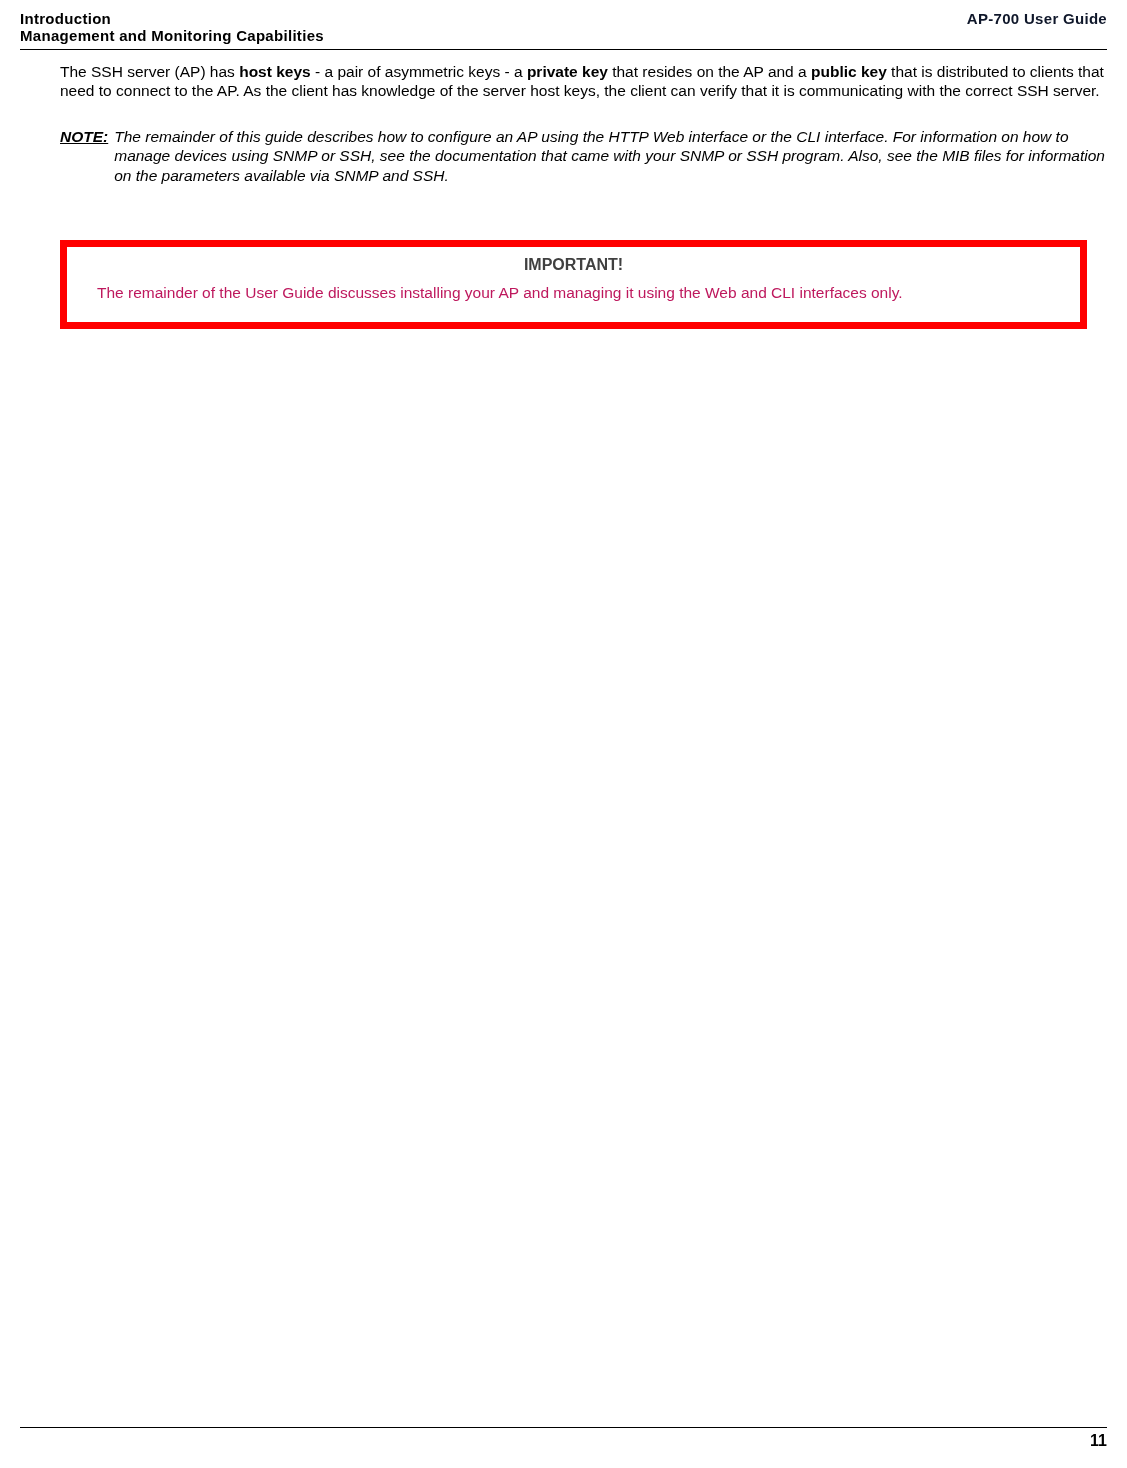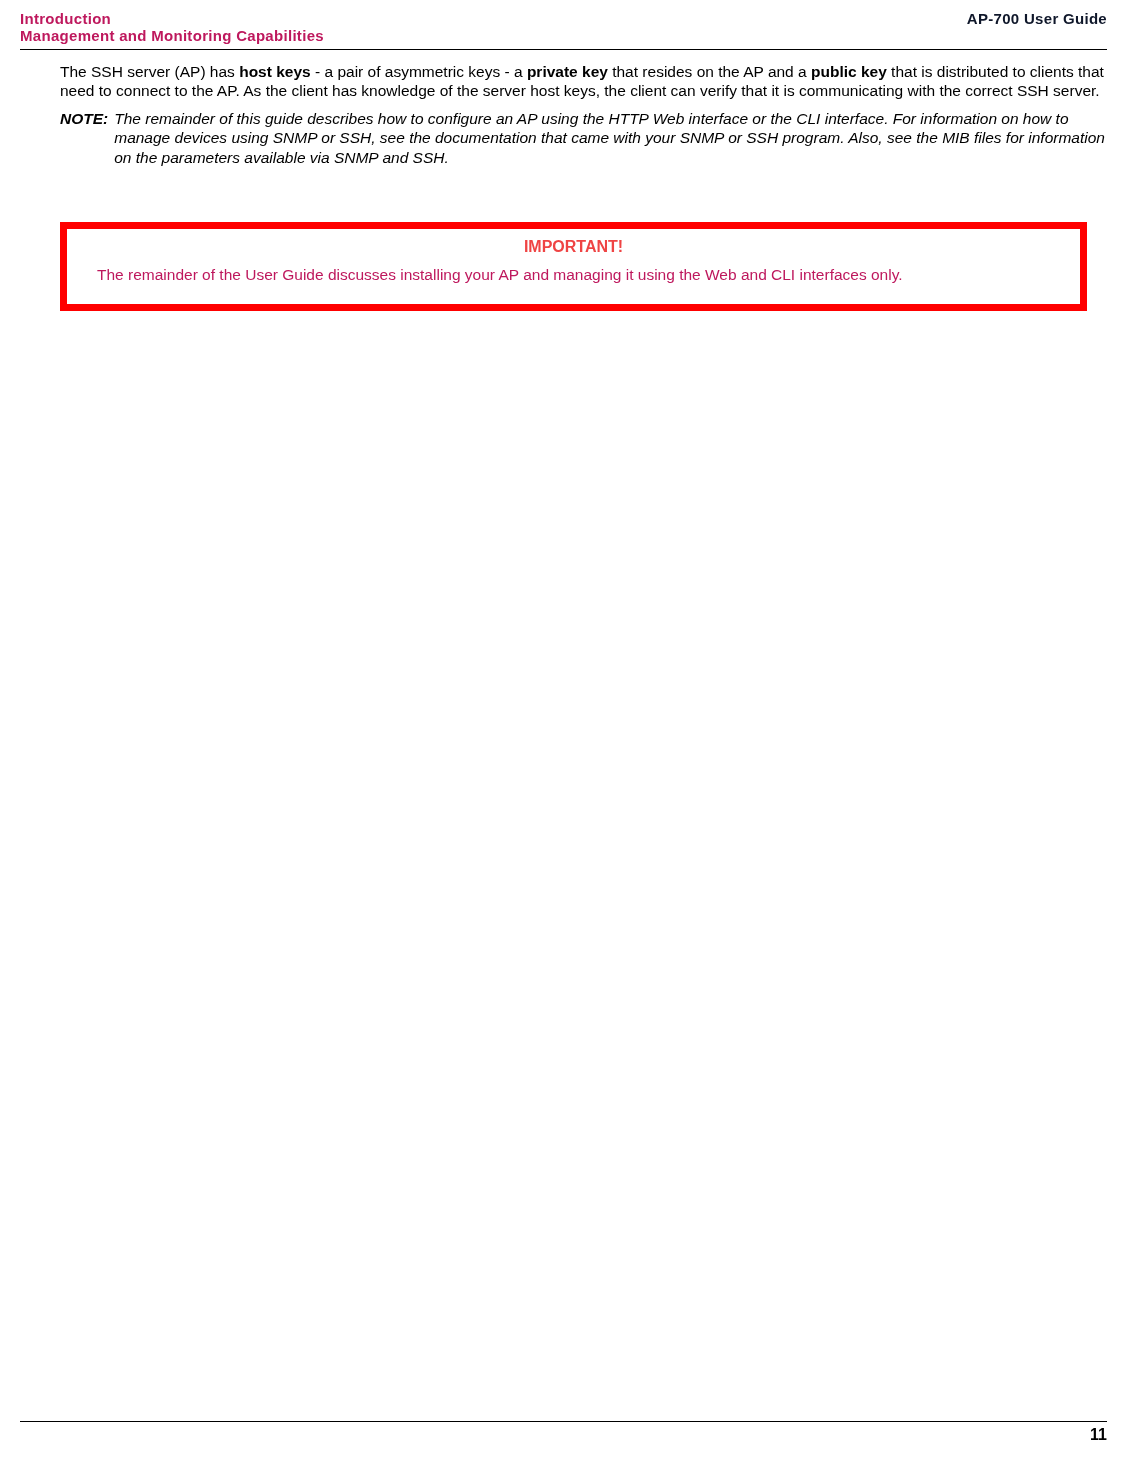--- a/index.html
+++ b/index.html
@@ -16,21 +16,21 @@
       position: relative;
     }
     .header {
       display: flex;
       justify-content: space-between;
       align-items: flex-start;
       padding-bottom: 2px;
     }
     .header-left {
       font-size: 15px;
-      color: #be185d;
+      color: #000000;
       letter-spacing: 0.3px;
     }
     .header-left .title {
       font-weight: bold;
     }
     .header-left .subtitle {
       font-weight: bold;
     }
     .header-right {
       font-size: 15px;
@@ -44,61 +44,62 @@
       margin-top: 3px;
     }
     .content {
       padding-left: 40px;
       padding-top: 12px;
       font-size: 15.5px;
       color: #000;
       line-height: 1.25;
     }
     .para1 {
-      margin-bottom: 8px;
+      margin-bottom: 26px;
     }
     .bold {
       font-weight: bold;
     }
     .note-row {
       display: flex;
       margin-bottom: 8px;
     }
     .note-label {
       font-weight: bold;
       font-style: italic;
       flex-shrink: 0;
       padding-right: 6px;
+      text-decoration: underline;
     }
     .note-body {
       font-style: italic;
     }
     .important-box {
       margin-top: 55px;
       margin-left: 0px;
       margin-right: 20px;
       border: 7px solid #ff0000;
       padding: 8px 18px 18px 18px;
     }
     .important-title {
-      color: #ef4444;
+      color: #404040;
       font-weight: bold;
       text-align: center;
       font-size: 16px;
       margin-bottom: 8px;
     }
     .important-body {
       color: #be185d;
       font-size: 15.5px;
       line-height: 1.35;
       padding-left: 12px;
     }
     .footer {
       position: absolute;
-      bottom: 24px;
+      bottom: 18px;
       left: 20px;
       right: 20px;
     }
     .footer-rule {
       border: none;
       border-top: 1.5px solid #000;
     }
     .page-number {
       text-align: right;
       font-size: 16px;

